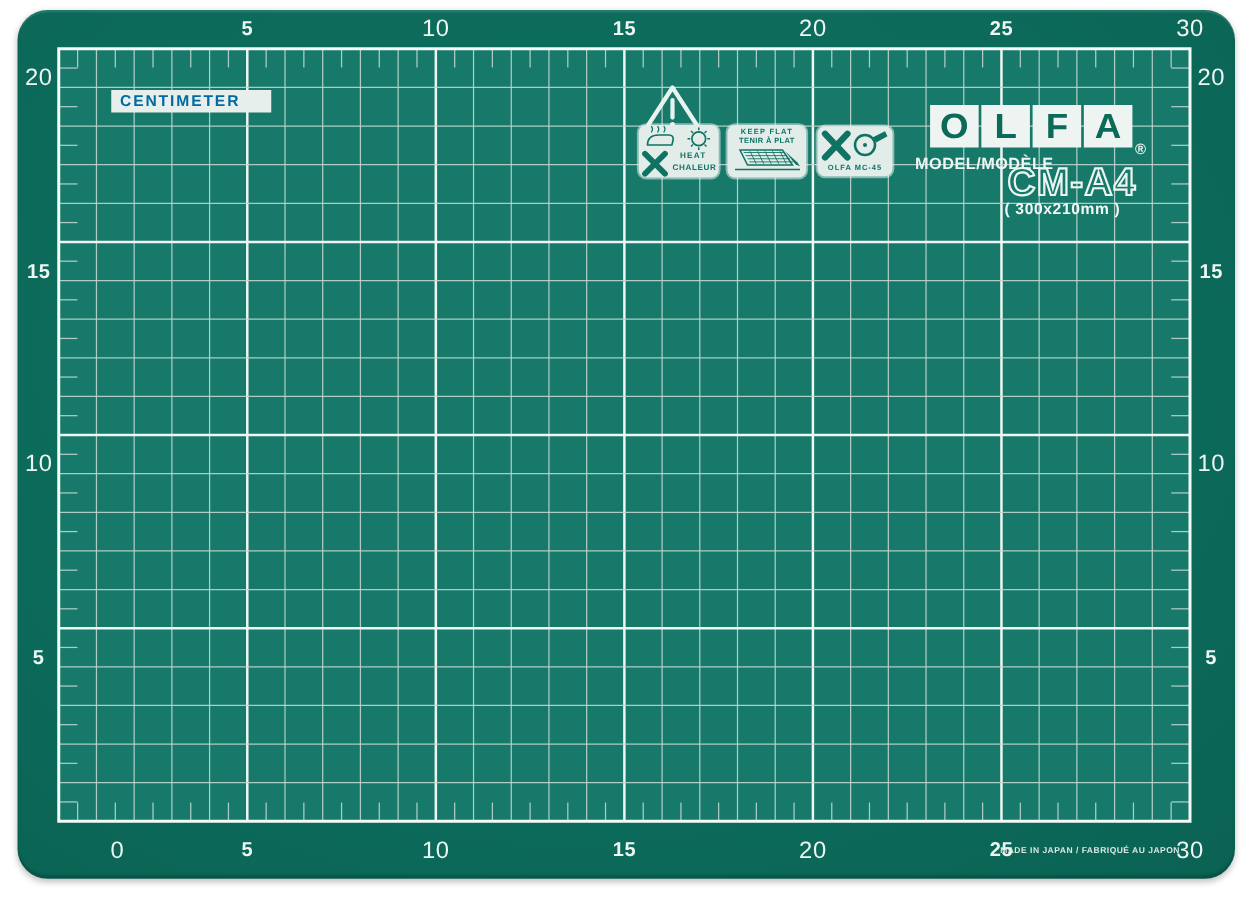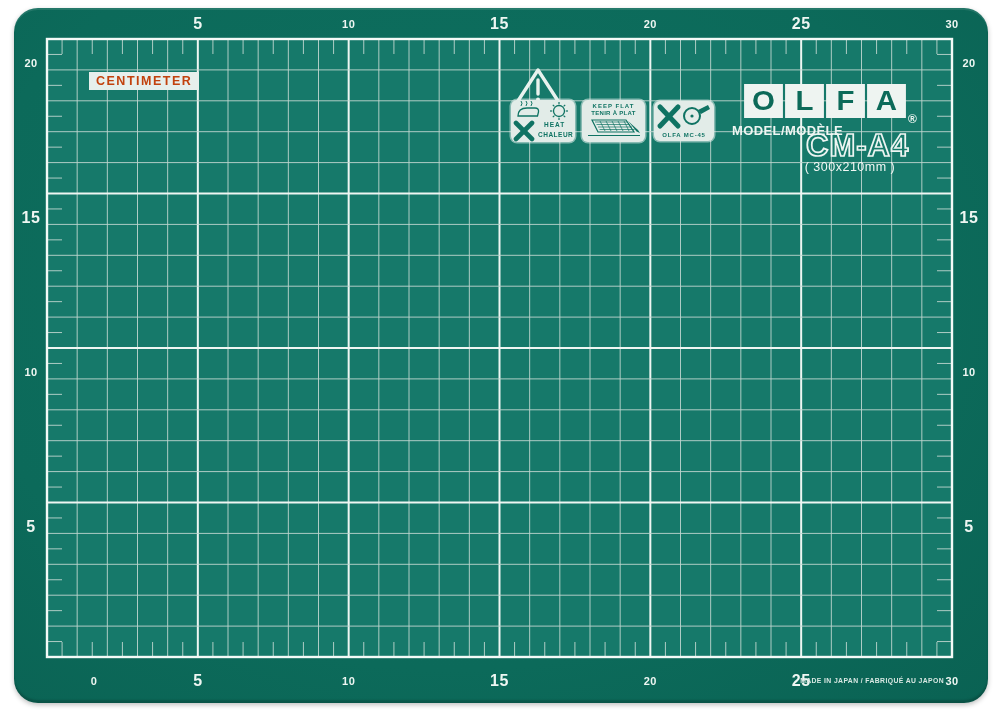--- a/index.html
+++ b/index.html
@@ -4,32 +4,32 @@
 <style>
   html,body{margin:0;padding:0;background:#ffffff;}
   .page{position:relative;width:1000px;height:720px;background:#ffffff;overflow:hidden;
         font-family:"Liberation Sans","DejaVu Sans",sans-serif;}
   .mat{position:absolute;left:14px;top:8px;width:974px;height:695px;border-radius:24px;
        background:radial-gradient(ellipse at 45% 40%, #0e7060 0%, #0c6a5a 65%, #0a6253 100%);
        box-shadow:inset 0 2px 0 rgba(255,255,255,0.10), inset 0 -3px 2px rgba(0,0,0,0.18), 0 2px 5px rgba(0,0,0,0.25);}
   .gridsvg{position:absolute;left:0;top:0;}
   .num{position:absolute;transform:translate(-50%,-50%);color:#eef6f2;font-size:16px;font-weight:700;
        letter-spacing:0.5px;white-space:nowrap;}
-  .num.b{font-size:11px;font-weight:700;}
-  .cmlabel{position:absolute;left:75px;top:64px;background:#e6efec;color:#c2410c;
-       font-size:12.5px;font-weight:800;letter-spacing:1.5px;padding:2px 7px 1px 7px;line-height:15px;}
+  .num.b{font-size:19px;font-weight:400;}
+  .cmlabel{position:absolute;left:75px;top:64px;background:#e6efec;color:#0369a1;
+       font-size:12.5px;font-weight:800;letter-spacing:1.5px;padding:2px 25px 1px 7px;line-height:15px;}
   .icon-card{position:absolute;background:#e2ece8;border-radius:6px;box-shadow:0 0 0 1.5px rgba(230,240,236,0.55);}
   .tinytxt{position:absolute;color:#0f7363;font-weight:800;white-space:nowrap;}
   .logo{position:absolute;left:731px;top:76px;display:flex;gap:4px;}
   .tile{width:37px;height:34px;background:#eef4f1;display:flex;align-items:center;justify-content:center;
         color:#0c6a59;font-size:28px;font-weight:900;transform:scaleX(1.05);}
   .reg{position:absolute;left:894px;top:104px;color:#eef6f2;font-size:12px;font-weight:700;}
   .modellabel{position:absolute;left:718px;top:115px;color:#eef5f2;font-size:13px;font-weight:800;letter-spacing:0.4px;}
   .sizelabel{position:absolute;left:761px;top:152px;width:150px;text-align:center;color:#f2f8f5;
-        font-size:12.5px;font-weight:400;letter-spacing:0.5px;}
+        font-size:12.5px;font-weight:700;letter-spacing:0.5px;}
   .madein{position:absolute;right:44px;top:669px;color:#d9e8e3;font-size:6.8px;font-weight:700;letter-spacing:0.4px;}
   svg text{font-family:"Liberation Sans","DejaVu Sans",sans-serif;}
 </style>
 </head>
 <body>
 
 <div class="page">
   <div class="mat">
 
     <svg class="gridsvg" id="gridsvg" width="974" height="695" viewBox="0 0 974 695">

